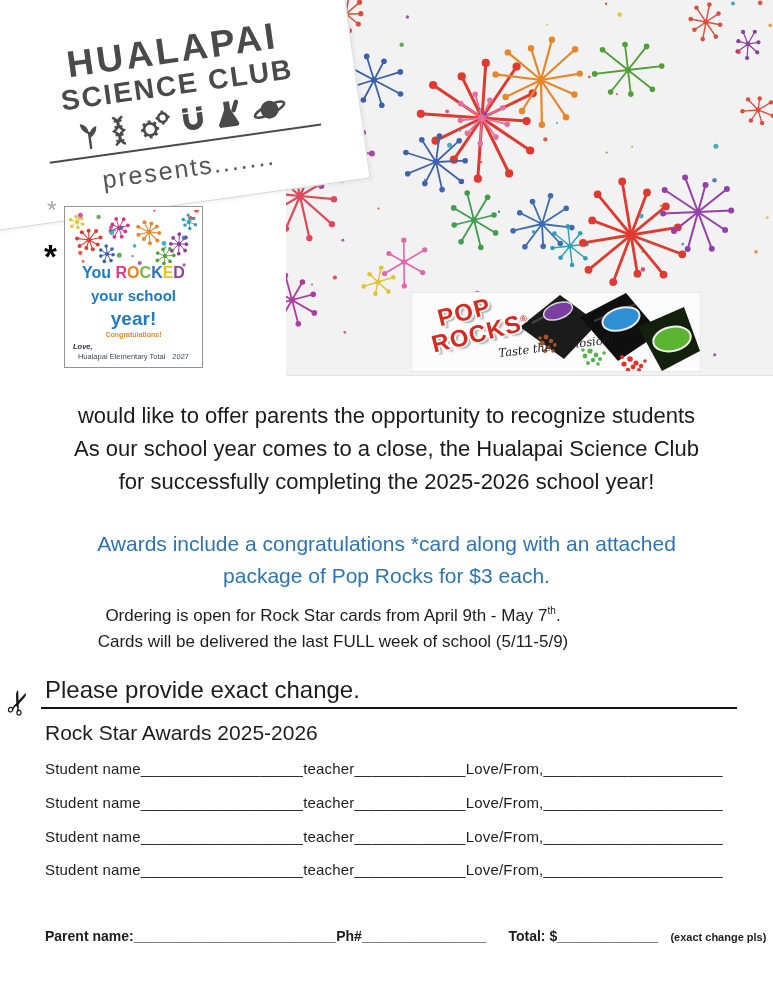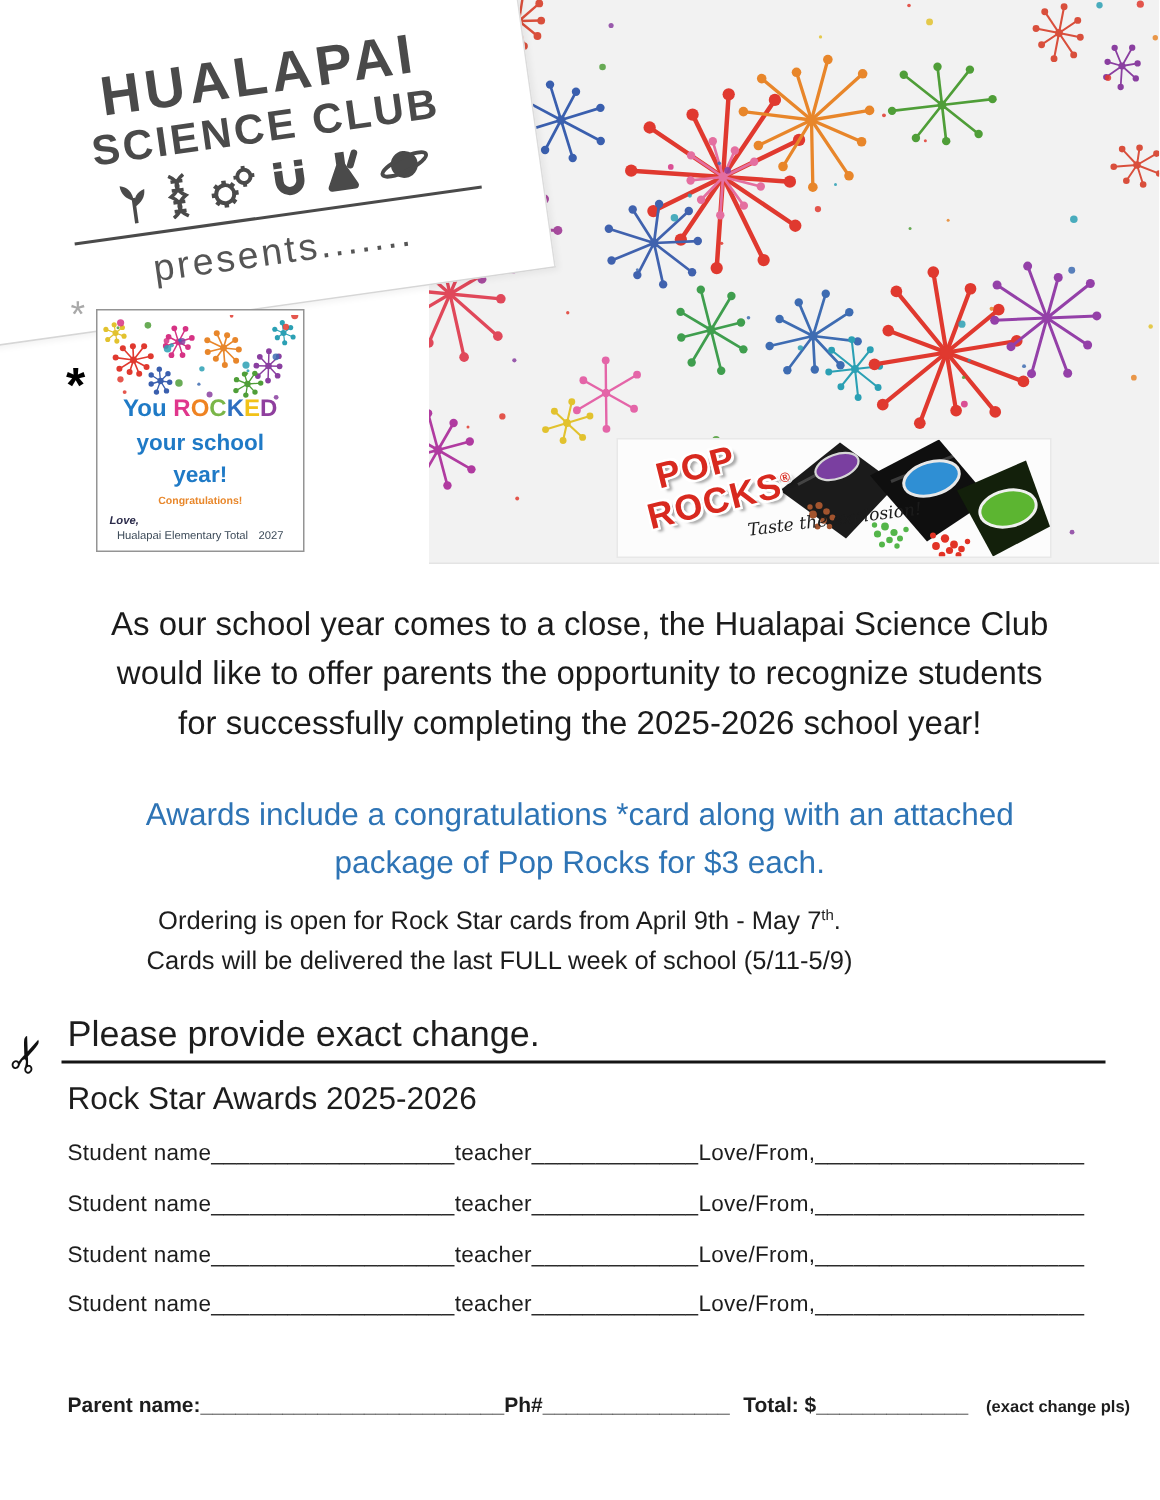--- a/index.html
+++ b/index.html
@@ -42,21 +42,21 @@
   .ast.light{left:47px;top:198px;font-size:25px;color:#a9a9a9;}
   .ast.dark{left:44px;top:240px;font-size:33px;color:#000;font-weight:bold;}
 
   
   .award-card{position:absolute;left:64px;top:206px;width:137px;height:160px;background:#fff;
               border:1px solid #949494;}
   .award-card svg{position:absolute;left:2px;top:3px;width:133px;height:58px;}
   .ac-line{position:absolute;left:0;width:100%;text-align:center;font-weight:bold;color:#1f7ac6;}
   .ac-line1{top:57px;font-size:16px;}
   .ac-line2{top:80px;font-size:15px;}
-  .ac-line3{top:101px;font-size:15px;text-align:center;}
+  .ac-line3{top:101px;font-size:19px;text-align:center;}
   .ac-congrats{position:absolute;left:0;top:124px;width:100%;text-align:center;
                font-size:7px;font-weight:bold;color:#e8872b;}
   .ac-love{position:absolute;left:8px;top:135px;font-size:7.5px;color:#2b2b4a;font-style:italic;font-weight:bold;}
   .ac-footer{position:absolute;left:0;bottom:6px;width:100%;text-align:center;font-size:7.5px;color:#3c4a58;}
   .ac-year{margin-left:7px;}
 
   
   .intro{position:absolute;left:0;top:399px;width:773px;text-align:center;
          font-size:22px;line-height:33px;color:#1b1b1b;}
   .awards{position:absolute;left:0;top:528px;width:773px;text-align:center;
@@ -66,21 +66,21 @@
   .ordering sup{font-size:10px;}
   .exact-change{position:absolute;left:45px;top:676px;font-size:24px;}
   .scissors{position:absolute;left:5px;top:687px;font-size:32px;color:#111;
             transform:rotate(-70deg);line-height:1;}
   .cut-line{position:absolute;left:41px;top:707px;width:696px;border-top:2px solid #151515;}
   .form-title{position:absolute;left:45px;top:721px;font-size:21px;}
 
   .s-row{position:absolute;left:45px;font-size:15px;white-space:nowrap;letter-spacing:.2px;}
   .s-row.r0{top:760px;} .s-row.r1{top:794px;} .s-row.r2{top:828px;} .s-row.r3{top:861px;}
   .p-row{position:absolute;left:45px;top:928px;font-size:14px;font-weight:bold;white-space:nowrap;}
-  .p-row .gap{margin-left:9px;}
+  .p-row .gap{margin-left:22px;}
   .p-note{font-size:11px;margin-left:12px;}
 </style>
 </head>
 <body>
 
 <div class="page">
 
   <div class="fireworks-band">
     <svg id="fw-main" viewBox="0 0 487 375">
         <line x1="60" y1="14" x2="72.3" y2="24.0" stroke="#d94f3c" stroke-width="1.6" stroke-linecap="round"></line>
@@ -784,22 +784,22 @@
     <div class="ac-line ac-line2 ac-text" style="color: rgb(31, 122, 198);">your school</div>
     <div class="ac-line ac-line3 ac-text" style="color: rgb(31, 122, 198);">year!</div>
     <div class="ac-congrats">Congratulations!</div>
     <div class="ac-love">Love,</div>
     <div class="ac-footer">
       <span>Hualapai Elementary Total</span><span class="ac-year">2027</span>
     </div>
   </div>
 
   <div class="intro">
+    <div>would like to offer parents the opportunity to recognize students</div>
     <div>As our school year comes to a close, the Hualapai Science Club</div>
-    <div>would like to offer parents the opportunity to recognize students</div>
     <div>for successfully completing the 2025-2026 school year!</div>
   </div>
 
   <div class="awards" style="color: rgb(46, 116, 181);">
     <div>Awards include a congratulations *card along with an attached</div>
     <div>package of Pop Rocks for $3 each.</div>
   </div>
 
   <div class="ordering">
     <div><span>Ordering is open for Rock Star cards from April 9th - May 7</span><sup>th</sup><span>.</span></div>

